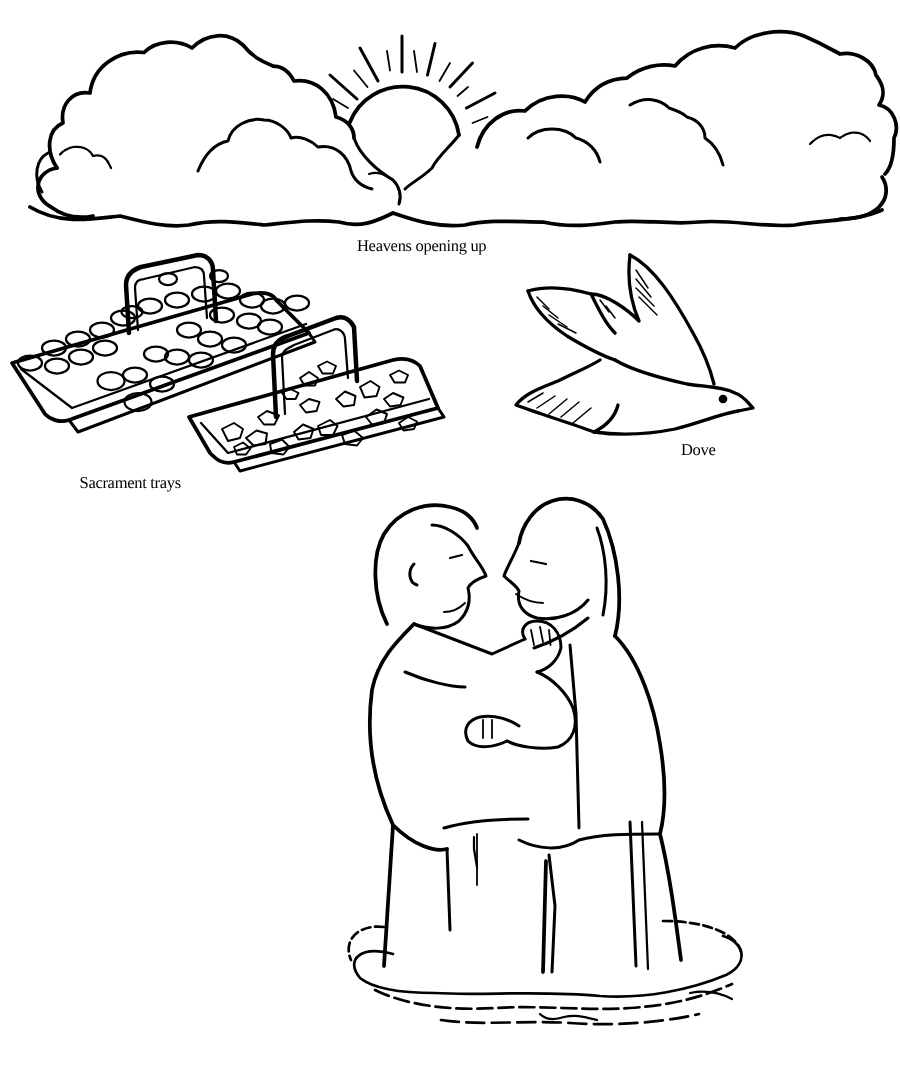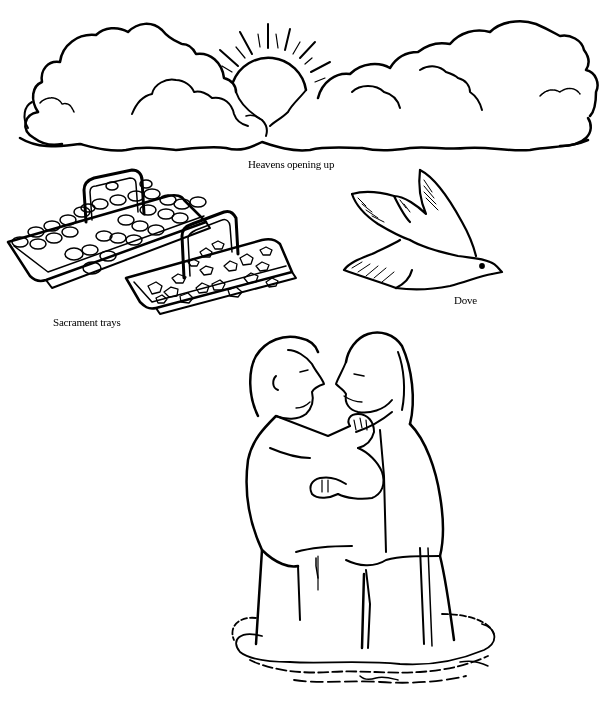--- a/index.html
+++ b/index.html
@@ -1,19 +1,19 @@
 <!DOCTYPE html>
 <html><head>
   <meta charset="utf-8">
   <style>
     html, body { margin: 0; padding: 0; background: #ffffff; }
     body { width: 600px; height: 712px; position: relative; overflow: hidden; font-family: "Liberation Serif", serif; }
     .art { position: absolute; left: 0; top: 0; width: 600px; height: 712px; }
     .label { position: absolute; font-family: "Liberation Serif", serif; font-size: 11px; color: #000; white-space: nowrap; letter-spacing: -0.2px; }
-    .lbl-heavens { left: 248px; top: 158px; }
+    .lbl-heavens { left: 238px; top: 158px; }
     .lbl-trays { left: 53px; top: 316px; text-align: center; }
     .lbl-dove { left: 454px; top: 294px; }
     svg path, svg line, svg ellipse, svg circle, svg rect, svg polyline { vector-effect: non-scaling-stroke; }
   </style>
 </head>
 <body>
 
 <svg class="art" viewBox="0 0 600 712" xmlns="http://www.w3.org/2000/svg" fill="none" stroke="#000" stroke-linecap="round" stroke-linejoin="round">
 
   <g>

